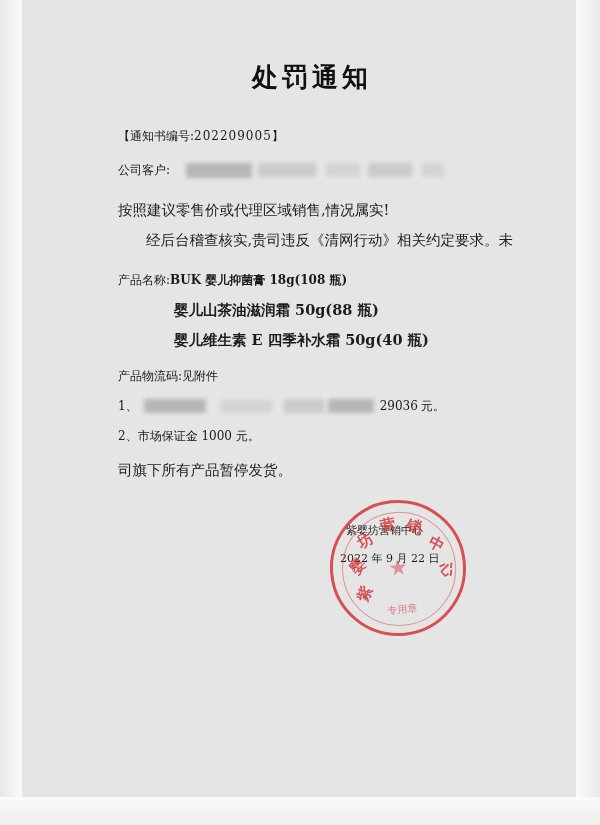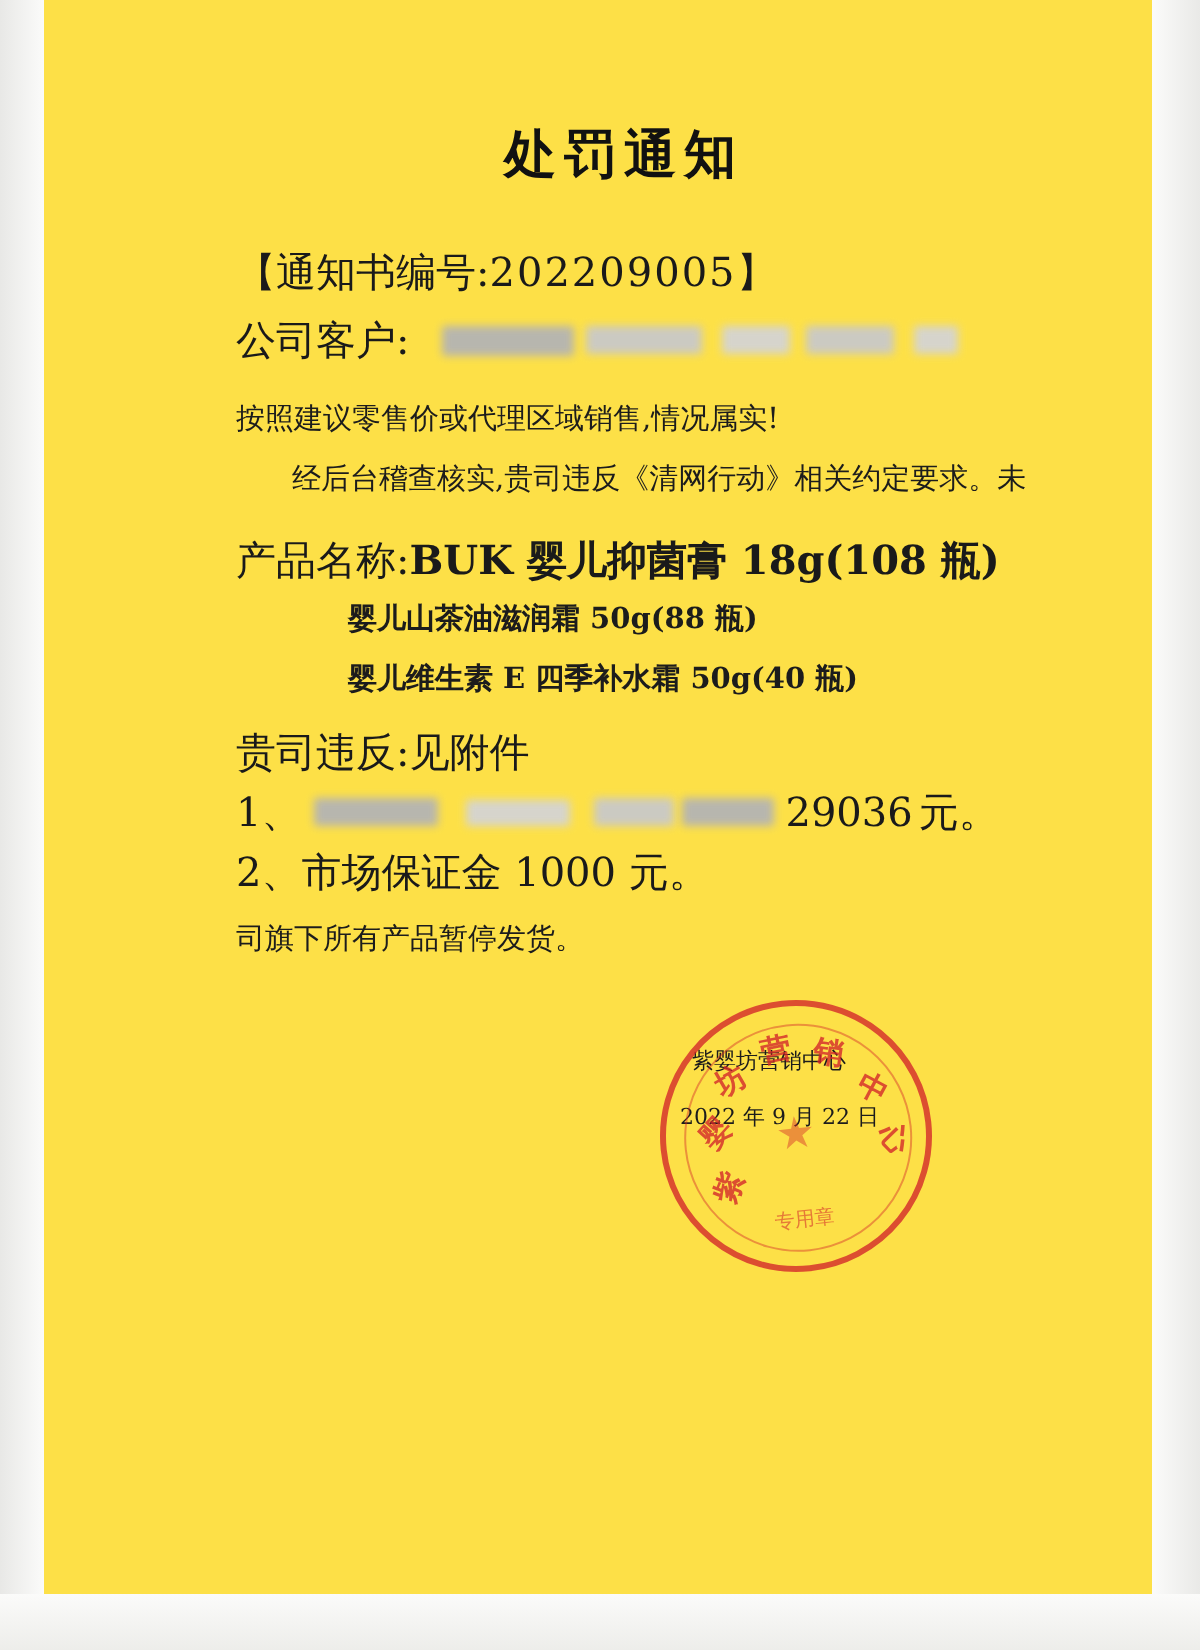--- a/index.html
+++ b/index.html
@@ -15,21 +15,21 @@
     color: #1a1a1a;
     overflow: hidden;
   }
 
   
   #page-sheet {
     position: absolute;
     left: 0; top: 0;
     width: 600px;
     height: 825px;
-    background: #fde047;
+    background: #e5e5e5;
   }
   
   #paper-shade-left {
     position: absolute;
     left: 0; top: 0;
     width: 22px; height: 825px;
     background: linear-gradient(to right, #e8e8e6, #fbfbfa);
   }
   #paper-shade-right {
     position: absolute;
@@ -70,21 +70,21 @@
     white-space: nowrap;
     position: relative;
   }
   .line.indent-prod { padding-left: 56px; }
 
   .row {
     display: flex;
     align-items: center;
     line-height: 30px;
     font-family: "DejaVu Serif", "Liberation Serif", serif;
-    font-size: 20px;
+    font-size: 12px;
   }
 
   
   .redact {
     display: inline-block;
     vertical-align: middle;
     background: #c9c9c9;
     filter: blur(2.2px);
     border-radius: 1px;
     opacity: 0.95;
@@ -196,21 +196,21 @@
     </div>
 
     <div class="row" style="padding-left:26px; margin-top:10px;">
       <span>产品名称:</span>
       <span style="font-weight:bold;">BUK 婴儿抑菌膏 18g(108 瓶)</span>
     </div>
     <div class="line indent-prod" style="font-weight:bold; padding-left:82px;">婴儿山茶油滋润霜 50g(88 瓶)</div>
     <div class="line indent-prod" style="font-weight:bold; padding-left:82px;">婴儿维生素 E 四季补水霜 50g(40 瓶)</div>
 
     <div class="row" style="padding-left:26px; margin-top:6px;">
-      <span>贵司违反:</span>
+      <span>产品物流码:</span>
       <span>见附件</span>
     </div>
 
 
     <div class="row" style="padding-left:26px;">
       <span>1、</span>
       <span class="redact dark" style="width:62px;height:14px;margin-left:6px;"></span>
       <span class="redact light" style="width:52px;height:13px;margin-left:14px;"></span>
       <span class="redact" style="width:40px;height:14px;margin-left:12px;"></span>
       <span class="redact dark" style="width:46px;height:14px;margin-left:4px;"></span>

